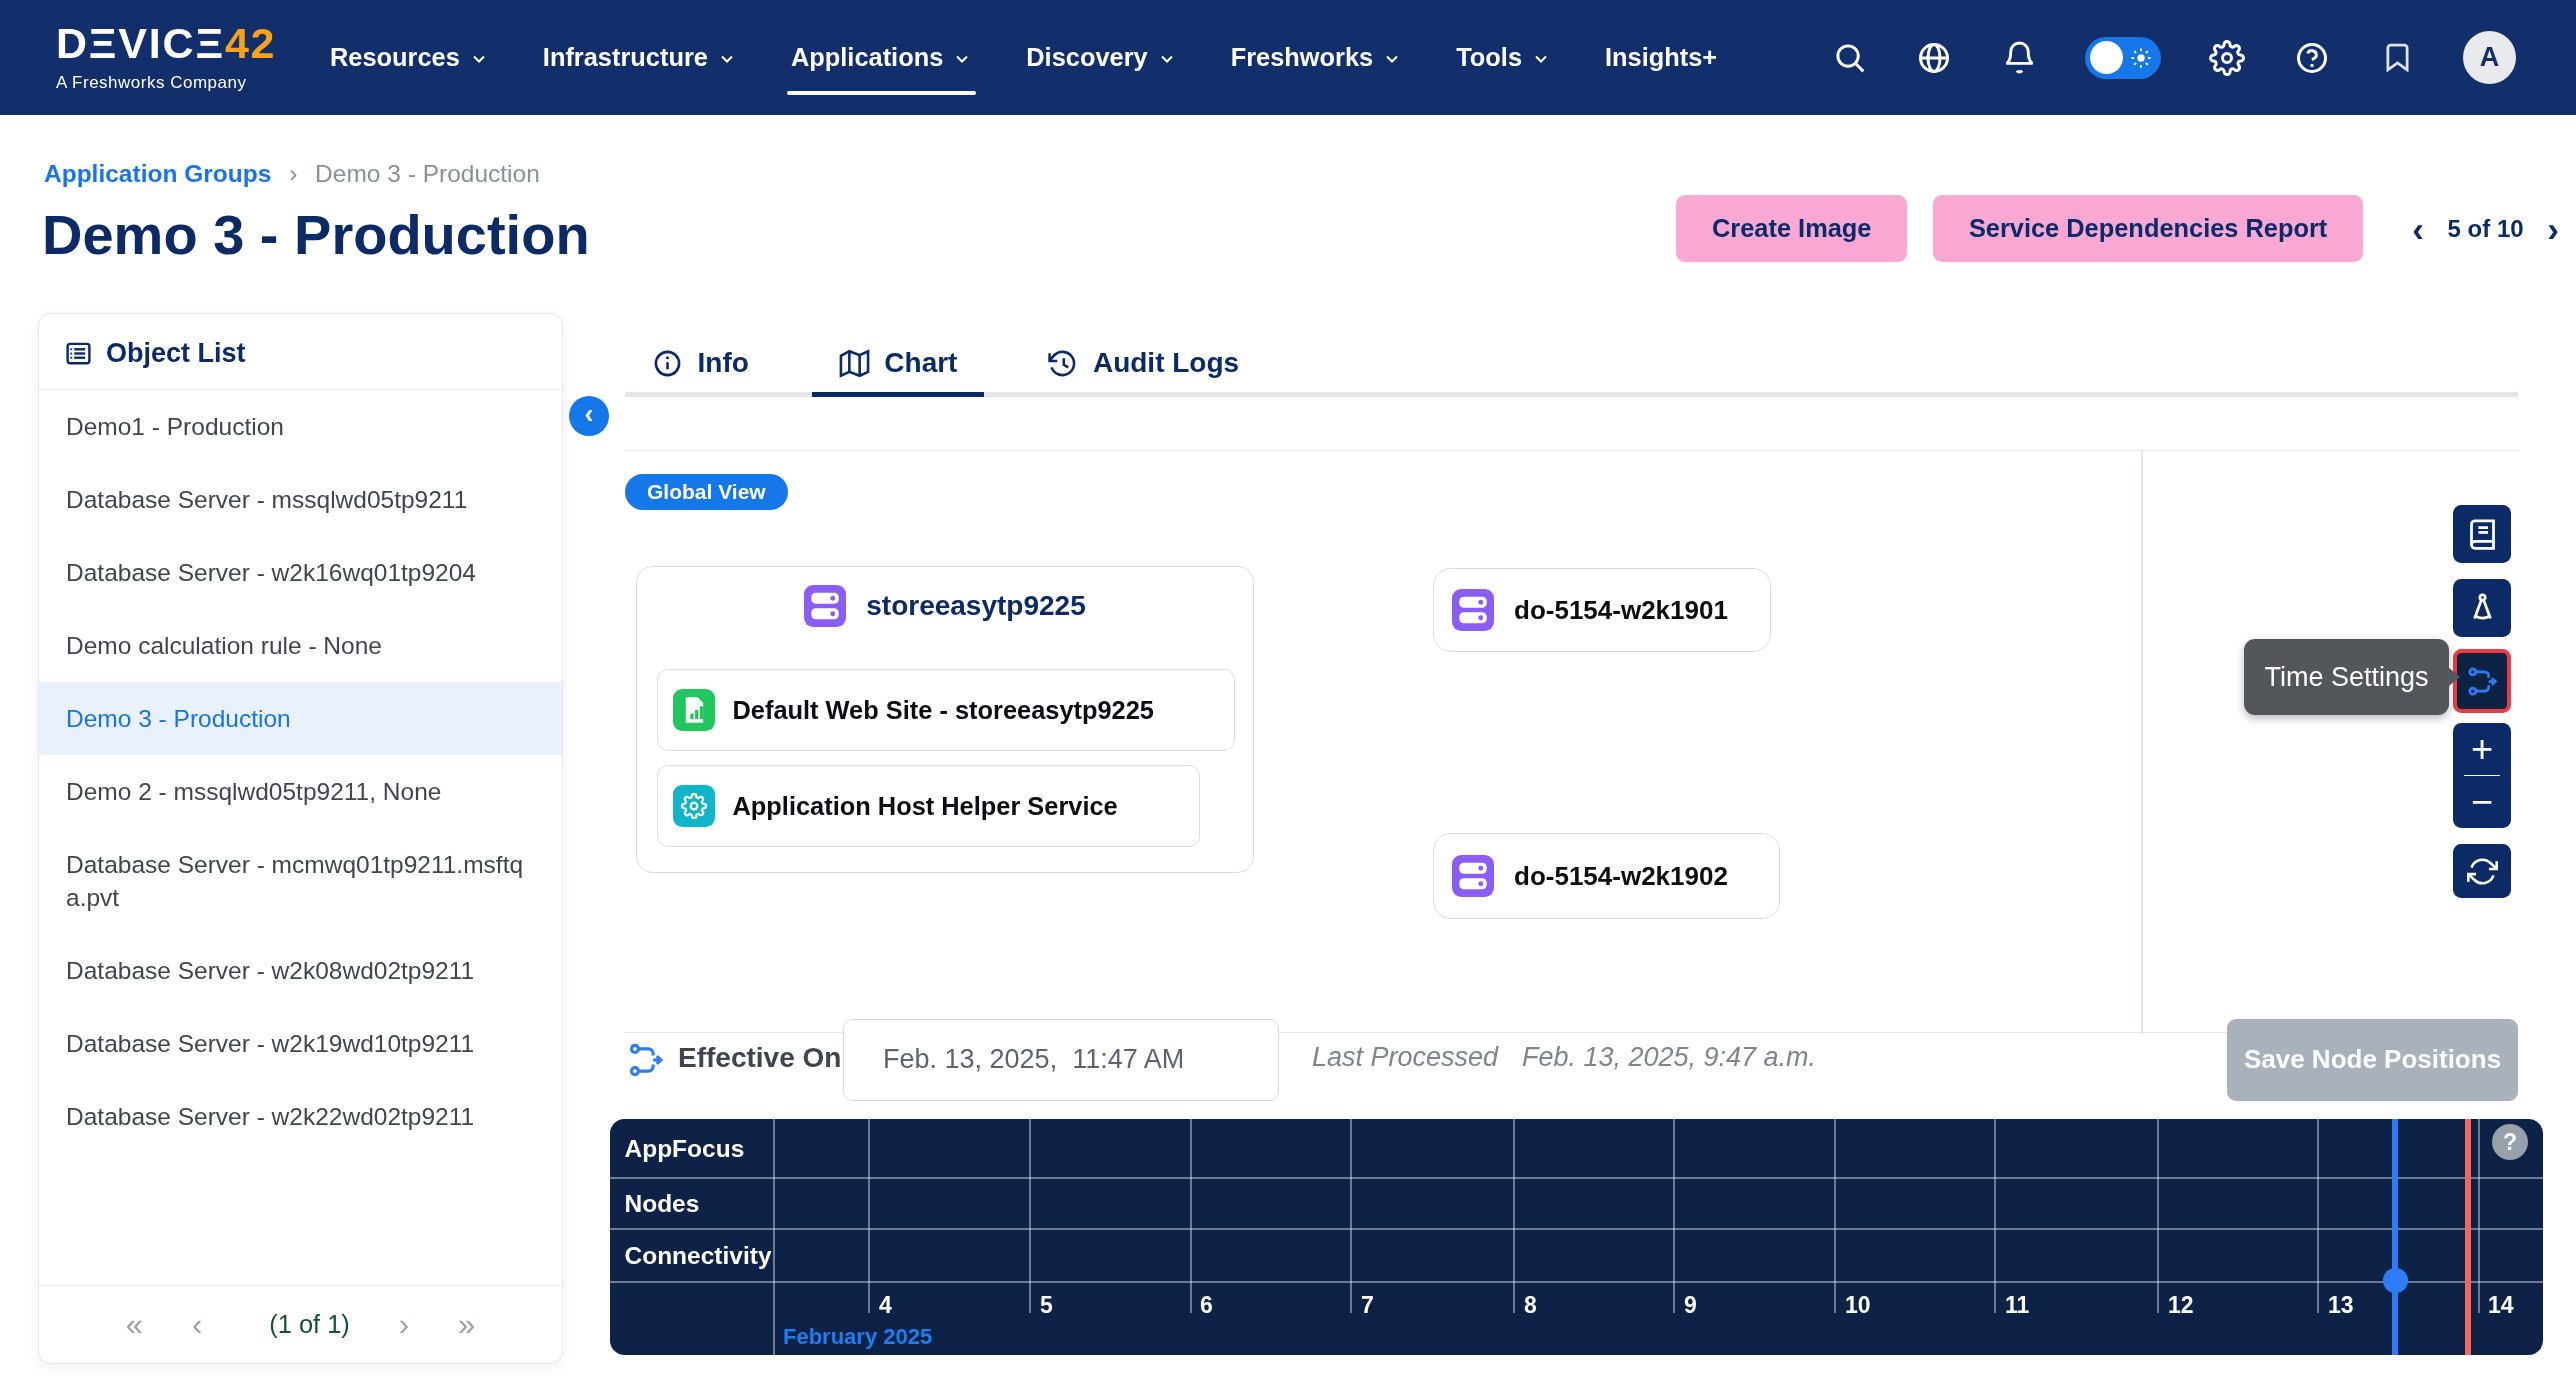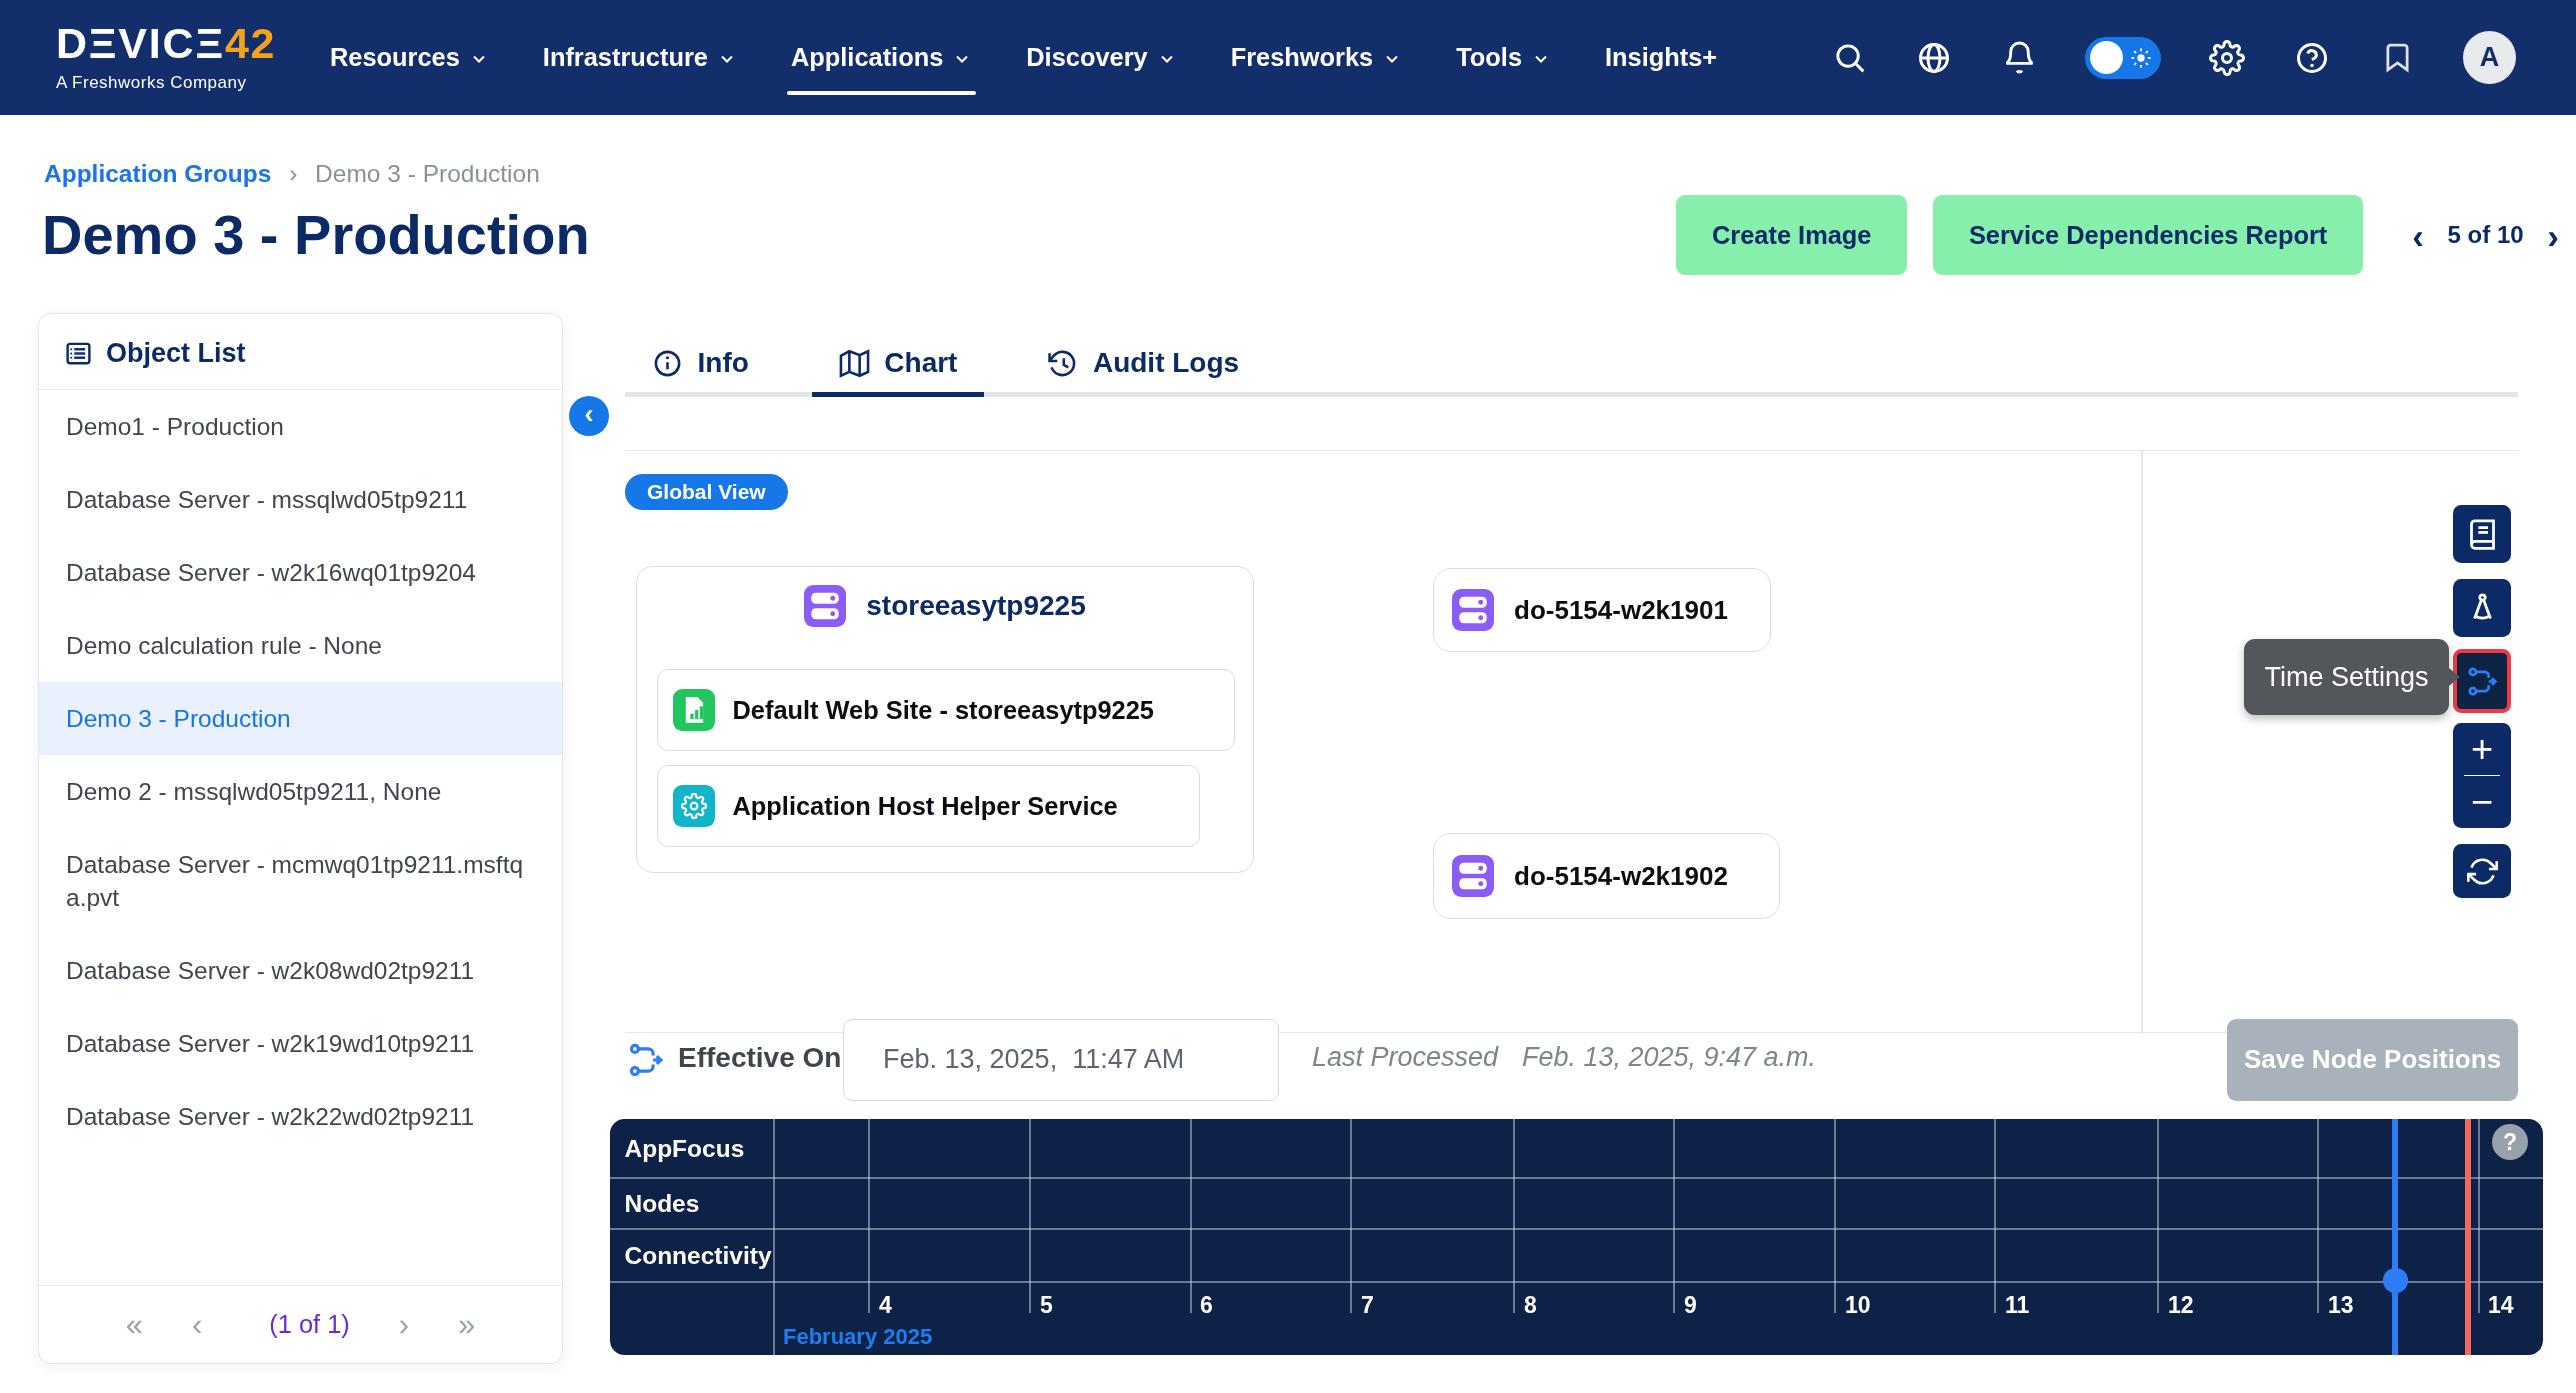--- a/index.html
+++ b/index.html
@@ -23,34 +23,34 @@
   .toggle .sun { position:absolute; right:9px; top:10px; color:#fff; }
   .avatar { width:53px; height:53px; border-radius:50%; background:#e8eaed; color:#132f6b; display:flex; align-items:center; justify-content:center; font-size:27px; font-weight:bold; cursor:pointer; }
 
   
   .breadcrumb { position:absolute; left:44px; top:160px; font-size:24.5px; }
   .breadcrumb .bc-link { color:#1a73e8; font-weight:600; cursor:pointer; text-decoration:none; }
   .breadcrumb .bc-sep { color:#8a9099; margin:0 11px; }
   .breadcrumb .bc-current { color:#8a9099; }
   .page-title { position:absolute; left:42px; top:202px; font-size:56px; font-weight:bold; color:#0b2a66; }
   .actions { position:absolute; top:195px; left:1676px; display:flex; align-items:center; gap:25.4px; }
-  .btn-light { background:#86efac; color:#0b2a66; font-size:25.4px; font-weight:bold; border:none; border-radius:9px; height:80px; padding:0 36px; cursor:pointer; font-family:inherit; }
+  .btn-light { background:#f9a8d4; color:#0b2a66; font-size:25.4px; font-weight:bold; border:none; border-radius:9px; height:67px; padding:0 36px; cursor:pointer; font-family:inherit; }
   .pager-top { display:flex; align-items:center; gap:20px; margin-left:20px; color:#0b2a66; }
   .pager-top .pg-chev { font-size:35px; font-weight:bold; cursor:pointer; line-height:1; padding:0 3.6px; }
   .pager-top .pg-label { font-size:24px; font-weight:bold; }
 
   
   .sidebar { position:absolute; left:38px; top:313px; width:525px; height:1051px; background:#fff; border:1.8px solid #e3e6ea; border-radius:12.7px; box-shadow:0 3.6px 12.7px rgba(20,40,80,0.06); display:flex; flex-direction:column; }
   .side-header { display:flex; align-items:center; gap:12.7px; padding:23.6px 25.4px 20px 25.4px; color:#0b2a66; font-size:27px; font-weight:bold; border-bottom:1.8px solid #e8ebee; }
   .side-items { flex:1; overflow:hidden; }
   .side-item { padding:20px 27px; font-size:24.5px; color:#40464e; cursor:pointer; word-break:break-all; line-height:1.35; }
   .side-item.selected { background:#e8f1fd; color:#1674e4; }
   .side-footer { border-top:1.8px solid #e8ebee; height:78px; display:flex; align-items:center; justify-content:center; gap:49px; color:#9aa2ab; }
   .side-footer .sf-chev { font-size:31px; cursor:pointer; line-height:1; }
-  .side-footer .sf-label { font-size:25.4px; color:#6d28d9;margin-left:18px; }
+  .side-footer .sf-label { font-size:25.4px; color:#14532d;margin-left:18px; }
   .collapse-btn { position:absolute; left:569px; top:396px; width:40px; height:40px; border-radius:50%; background:#1677e8; border:none; color:#fff; font-size:27px; font-weight:bold; cursor:pointer; z-index:5; display:flex; align-items:center; justify-content:center; padding-bottom:3.6px; }
 
   
   .tabs { position:absolute; left:625px; top:334px; width:1893px; height:63px; display:flex; gap:36px; border-bottom:5.4px solid #e2e5e9; }
   .tab { position:relative; display:flex; align-items:center; gap:14.5px; padding:0 27px; color:#0b2a66; font-size:28px; font-weight:bold; cursor:pointer; }
   .tab.active::after { content:""; position:absolute; left:0; right:0; bottom:-5.4px; height:5.4px; background:#0b2a66; }
 
   
   .canvas { position:absolute; left:625px; top:402px; width:1893px; height:583px; border-bottom:1.8px solid #e3e6ea; background:#fff;margin-top:48px; }
   .canvas-divider { position:absolute; left:1516px; top:0; width:1.8px; height:583px; background:#e3e6ea; }

